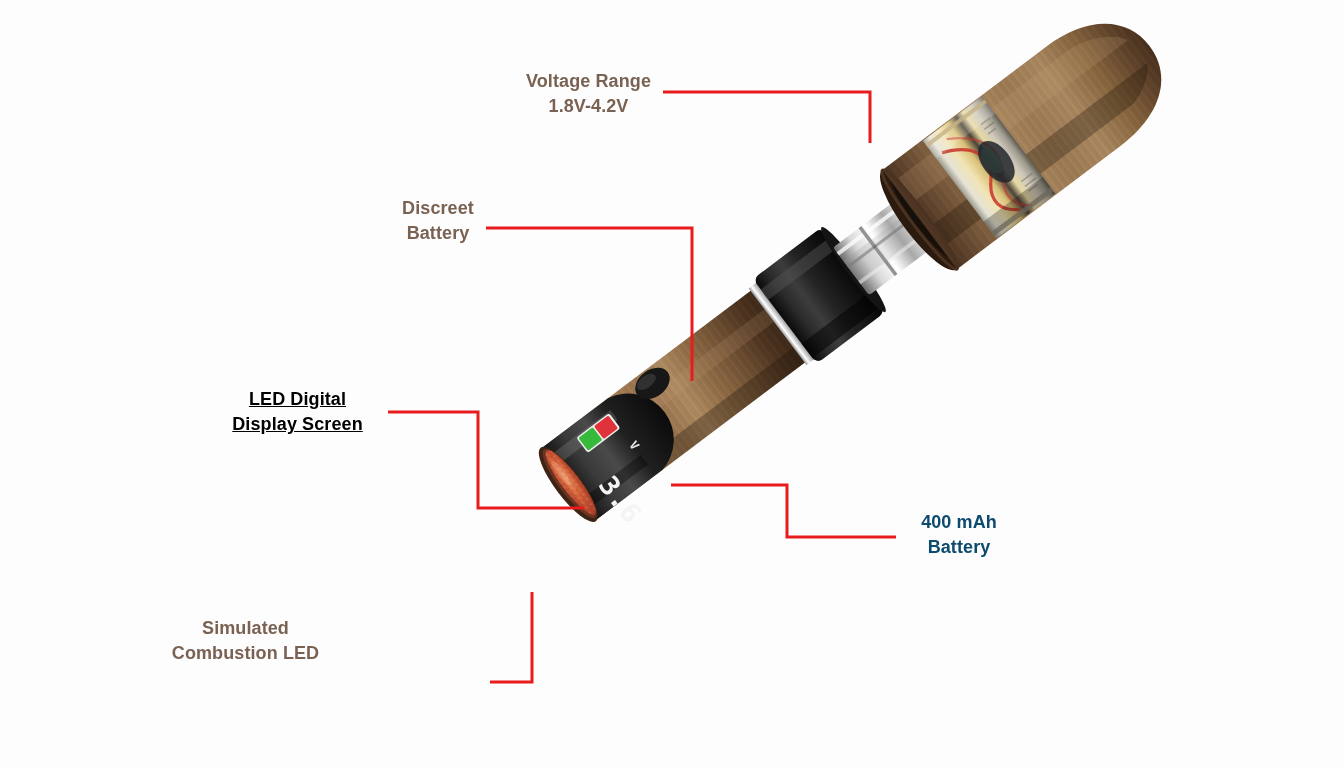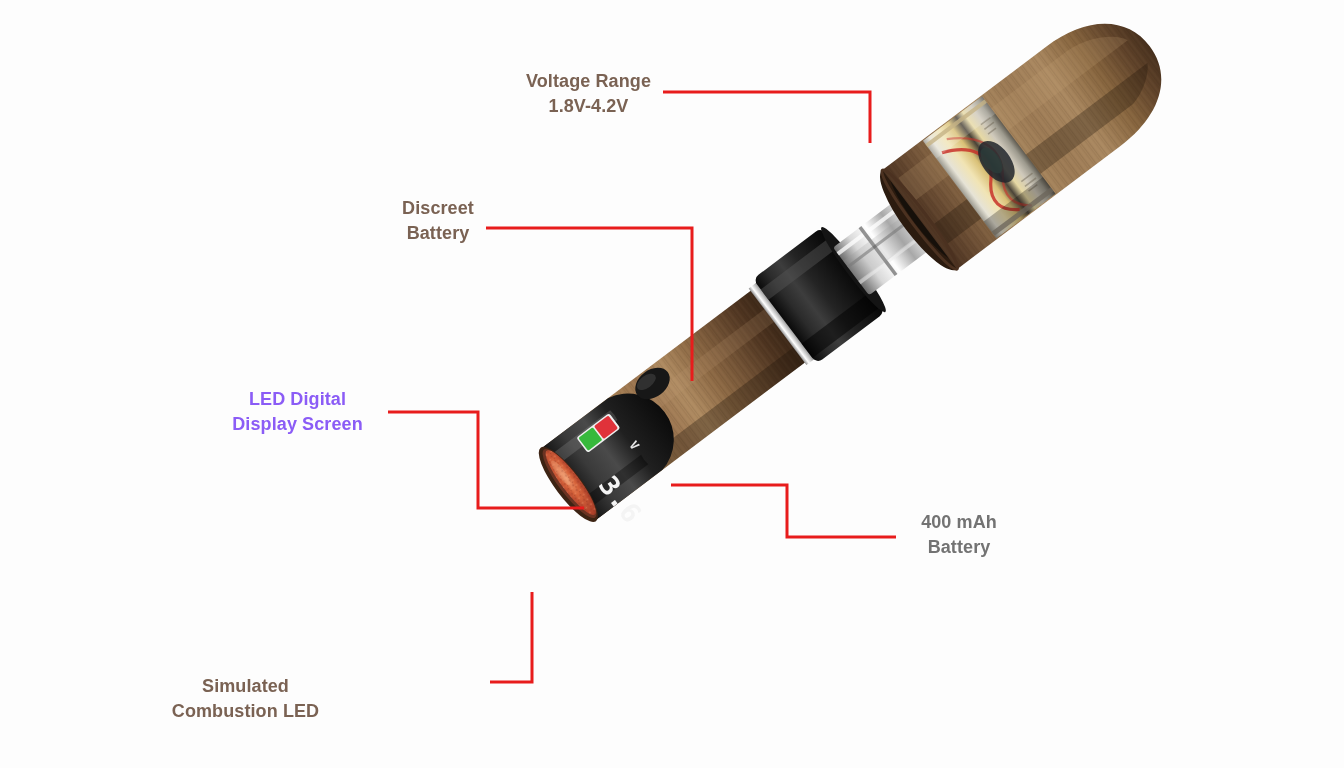--- a/index.html
+++ b/index.html
@@ -296,22 +296,22 @@
       <path d="M532,592 V682 H490"></path>
     </g>
   </svg>
 
   <div class="callout center-align" style="left: 511px; top: 69px; width: 155px; color: rgb(122, 98, 83);">Voltage Range
 1.8V-4.2V</div>
 
   <div class="callout center-align" style="left: 372px; top: 196px; width: 132px; color: rgb(122, 98, 83);">Discreet
 Battery</div>
 
-  <div class="callout center-align" style="left: 205px; top: 387px; width: 185px; color: #8b5cf6;">LED Digital
+  <div class="callout center-align" style="left: 205px; top: 387px; width: 185px; color: #000000; text-decoration: underline;">LED Digital
 Display Screen</div>
 
-  <div class="callout center-align" style="left: 898px; top: 510px; width: 122px; color: #737373; text-align: center;">400 mAh
+  <div class="callout center-align" style="left: 898px; top: 510px; width: 122px; color: #0c4a6e; text-align: center;">400 mAh
 Battery</div>
 
-  <div class="callout center-align" style="left: 148px; top: 674px; width: 195px; color: rgb(122, 98, 83);">Simulated
+  <div class="callout center-align" style="left: 148px; top: 616px; width: 195px; color: rgb(122, 98, 83);">Simulated
 Combustion LED</div>
 
 </div>
 
 </body></html>

